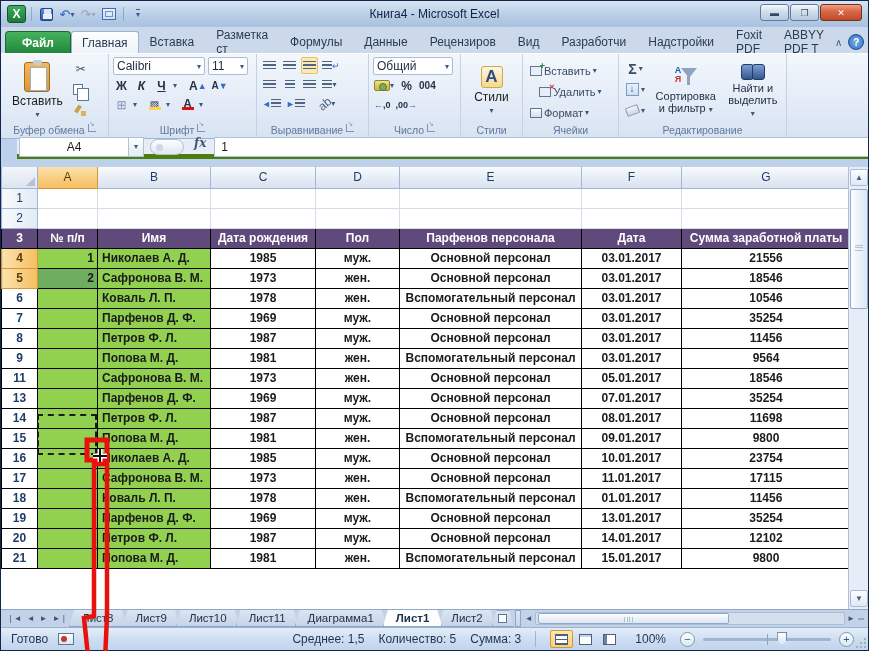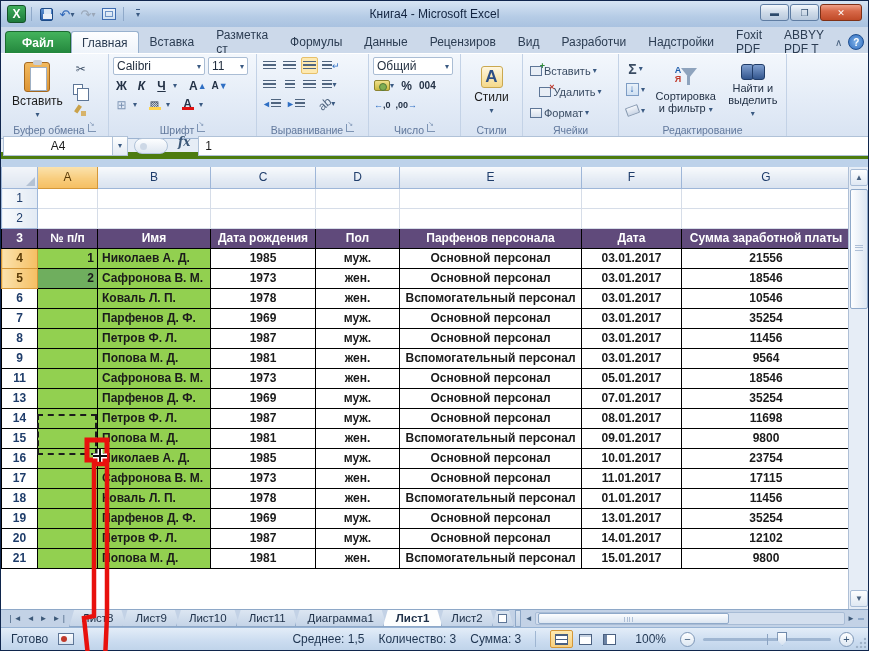--- a/index.html
+++ b/index.html
@@ -103,22 +103,22 @@
   .funnel { position:absolute; right:0; top:2px; width:0; height:0; border-left:8px solid transparent;
     border-right:8px solid transparent; border-top:10px solid #8ea3bd; }
   .funnel:after { content:""; position:absolute; left:-1.5px; top:-2px; width:3px; height:9px; background:#8ea3bd; }
   .binoc { position:relative; width:24px; height:18px; }
   .binoc:before,.binoc:after { content:""; position:absolute; top:2px; width:11px; height:14px;
     background:linear-gradient(#7f9fd0,#33568e); border:1px solid #203c68; border-radius:3px; }
   .binoc:before { left:0; } .binoc:after { right:0; }
   .twoline { font-size:11px; text-align:center; line-height:12px; color:#243246; }
 
   
-  .formulabar { position:absolute; left:0; top:138px; right:0; height:20px; background:#e6edf6;
-    border-bottom:7px solid #4d7c0f; display:flex; align-items:center; }
+  .formulabar { position:absolute; left:16px; top:138px; right:0; height:20px; background:#e6edf6;
+    border-bottom:5px solid #4d7c0f; display:flex; align-items:center; }
   .namebox { width:110px; height:20px; background:#fff; border:1px solid #b0c2d8; margin-left:2px;
     display:flex; align-items:center; justify-content:center; font-size:12px; }
   .nb-drop { width:15px; height:20px; border:1px solid #b0c2d8; border-left:none; background:linear-gradient(#fdfefe,#e4ebf4);
     display:flex; align-items:center; justify-content:center; }
   .fx-pill { width:34px; height:16px; border-radius:8px; background:linear-gradient(#fdfeff,#dfe7f1); border:1px solid #b0c2d8; margin-left:6px; position:relative; }
   .fx-pill:before { content:""; position:absolute; left:5px; top:4px; width:7px; height:7px; border-radius:50%; background:#cdd8e6; }
   .fx { font-family:"DejaVu Serif", serif; font-style:italic; font-weight:bold; color:#3c5878; margin:0 8px 8px 10px; }
   .fx-input { flex:1; height:20px; background:#fff; border:1px solid #b0c2d8; border-right:none;
     display:flex; align-items:center; padding-left:6px; font-size:12px; }
 
@@ -766,21 +766,21 @@
     </div>
   </div>
 
   <div class="statusbar">
     <div class="sb-left">
       <span>Готово</span>
       <span class="macroico"></span>
     </div>
     <div class="sb-right">
       <span>Среднее: 1,5</span>
-      <span>Количество: 3</span>
+      <span>Количество: 5</span>
       <span>Сумма: 3</span>
       <span class="sb-sep"></span>
       <div class="views">
         <div class="vwbtn on">
             <span class="vico1"></span>
           </div>
         <div class="vwbtn">
             <span class="vico2"></span>
           </div>
         <div class="vwbtn">

